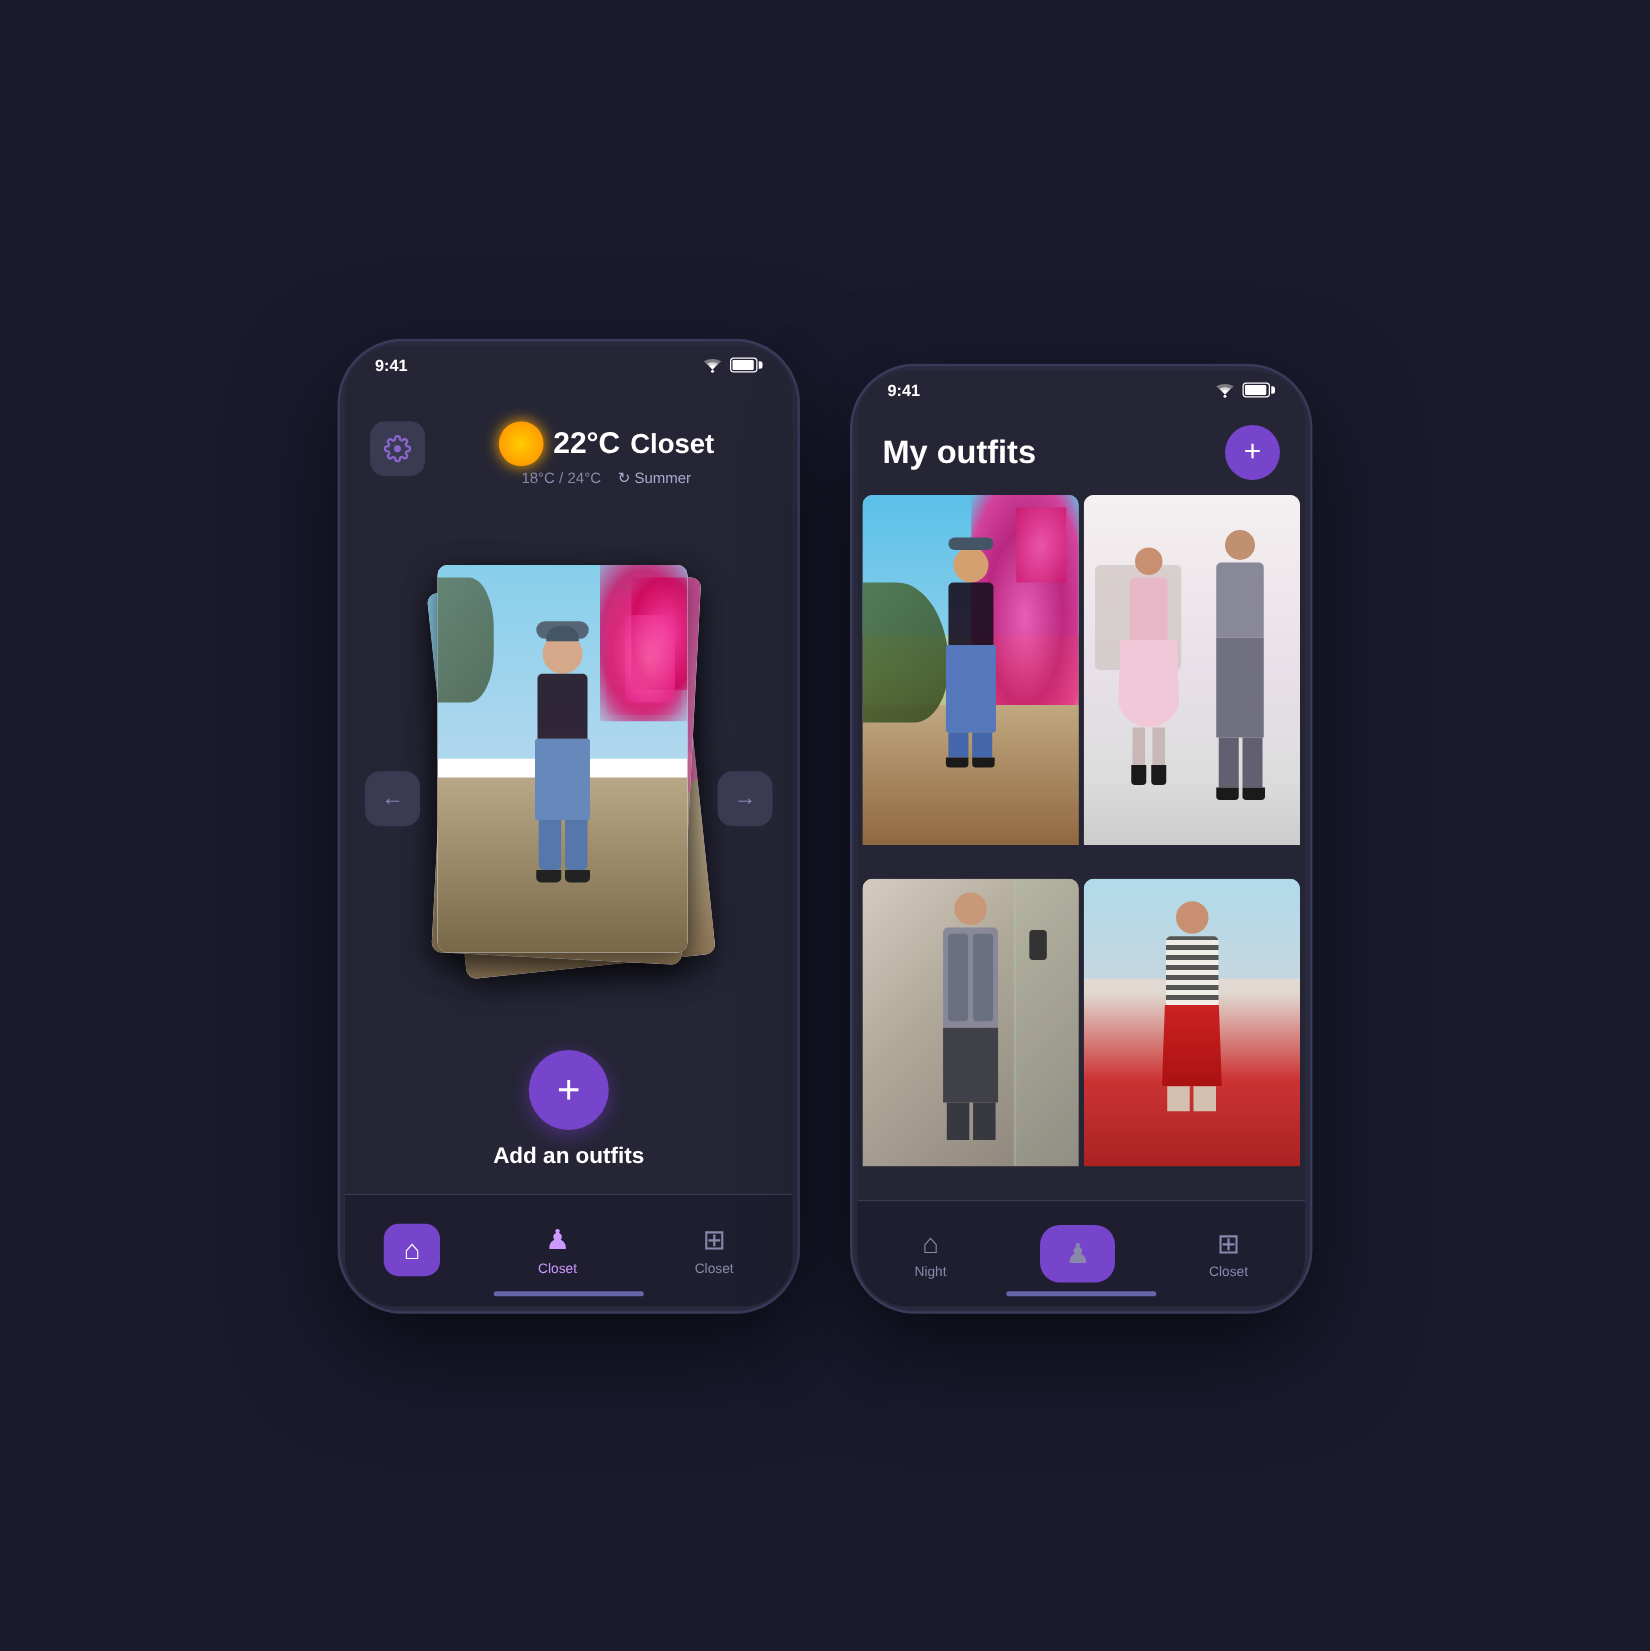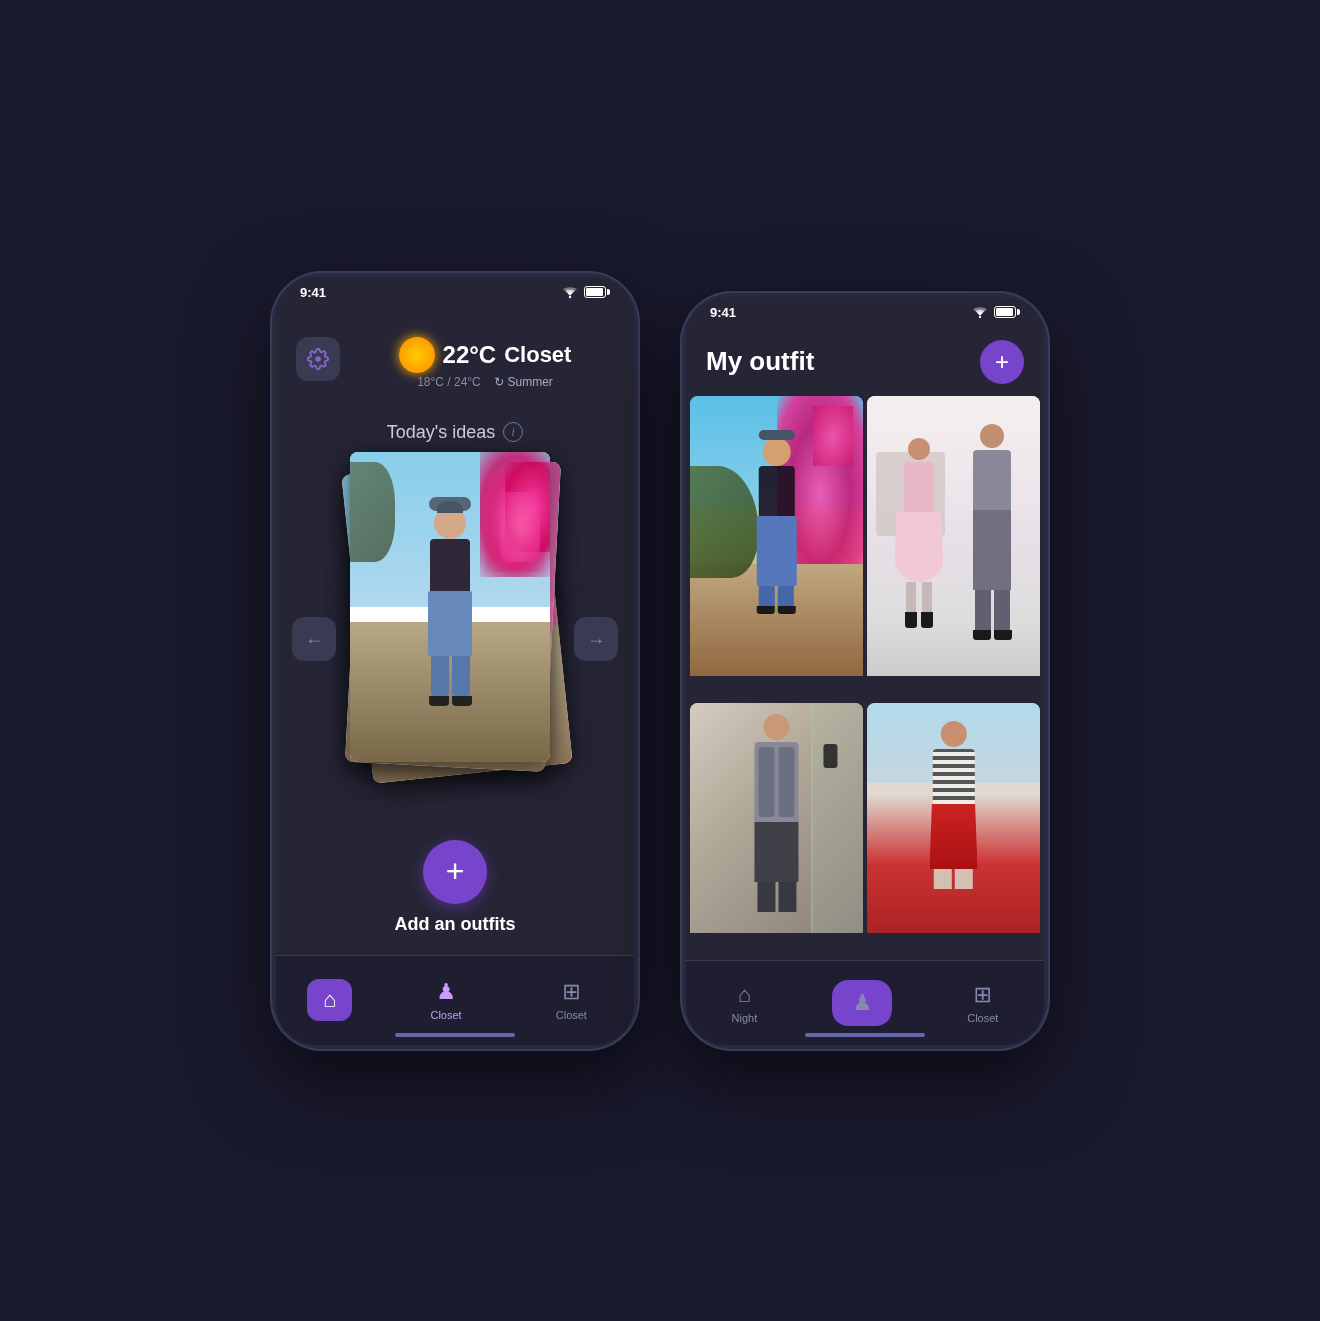--- a/index.html
+++ b/index.html
@@ -511,24 +511,20 @@
         <span class="weather-temp">22°C</span>
         <span class="weather-city">Closet</span>
       </div>
       <div class="weather-sub">
         <span>18°C / 24°C</span>
         &nbsp;&nbsp;
         <span style="color:#aaaacc; cursor:pointer;">↻ Summer</span>
       </div>
     </div>
 
-    <div class="todays-ideas">
-      <span class="todays-ideas-label">Today's ideas</span>
-      <div class="info-circle">i</div>
-    </div>
 
     <div class="photo-stack">
 
       <div class="photo-card" style="transform:rotate(-6deg); top:12px; left:12px; z-index:1;">
         <div class="photo-scene">
           <div class="sky-bg"></div>
           <div style="position:absolute; top:0; right:0; width:70px; height:100%; background: linear-gradient(to bottom, #cc3388 0%, #ff66bb 40%, #ee3388 70%); opacity:0.7; border-radius: 0 0 20px 0;"></div>
           <div class="wall-bg"></div>
 
           <div style="position:absolute; bottom:0; left:30%; width:40%; height:75%; display:flex; flex-direction:column; align-items:center;">
@@ -645,21 +641,21 @@
         <div class="battery">
           <div class="battery-body">
               <div class="battery-fill"></div>
             </div>
           <div class="battery-tip"></div>
         </div>
       </div>
     </div>
 
     <div class="outfits-header">
-      <span class="outfits-title">My outfit</span>
+      <span class="outfits-title">My outfits</span>
       <div class="add-circle-btn">
         <span>+</span>
       </div>
     </div>
 
     <div class="outfit-grid">
 
       <div class="outfit-cell">
         <div class="outfit-art art-bg-outdoor" style="height:280px; position:relative; overflow:hidden;">
 

